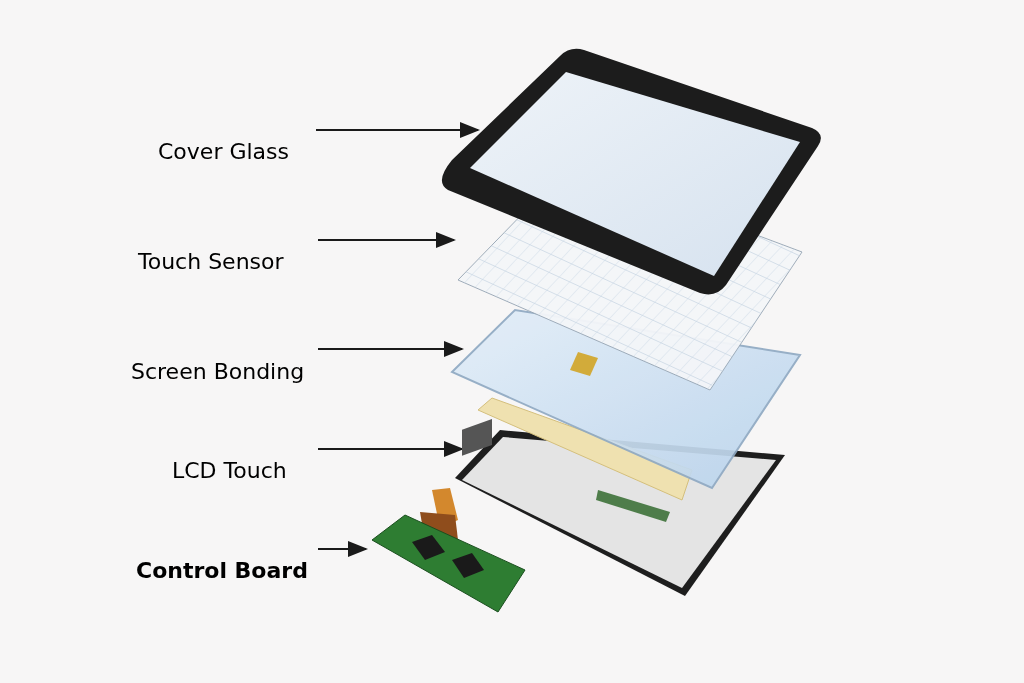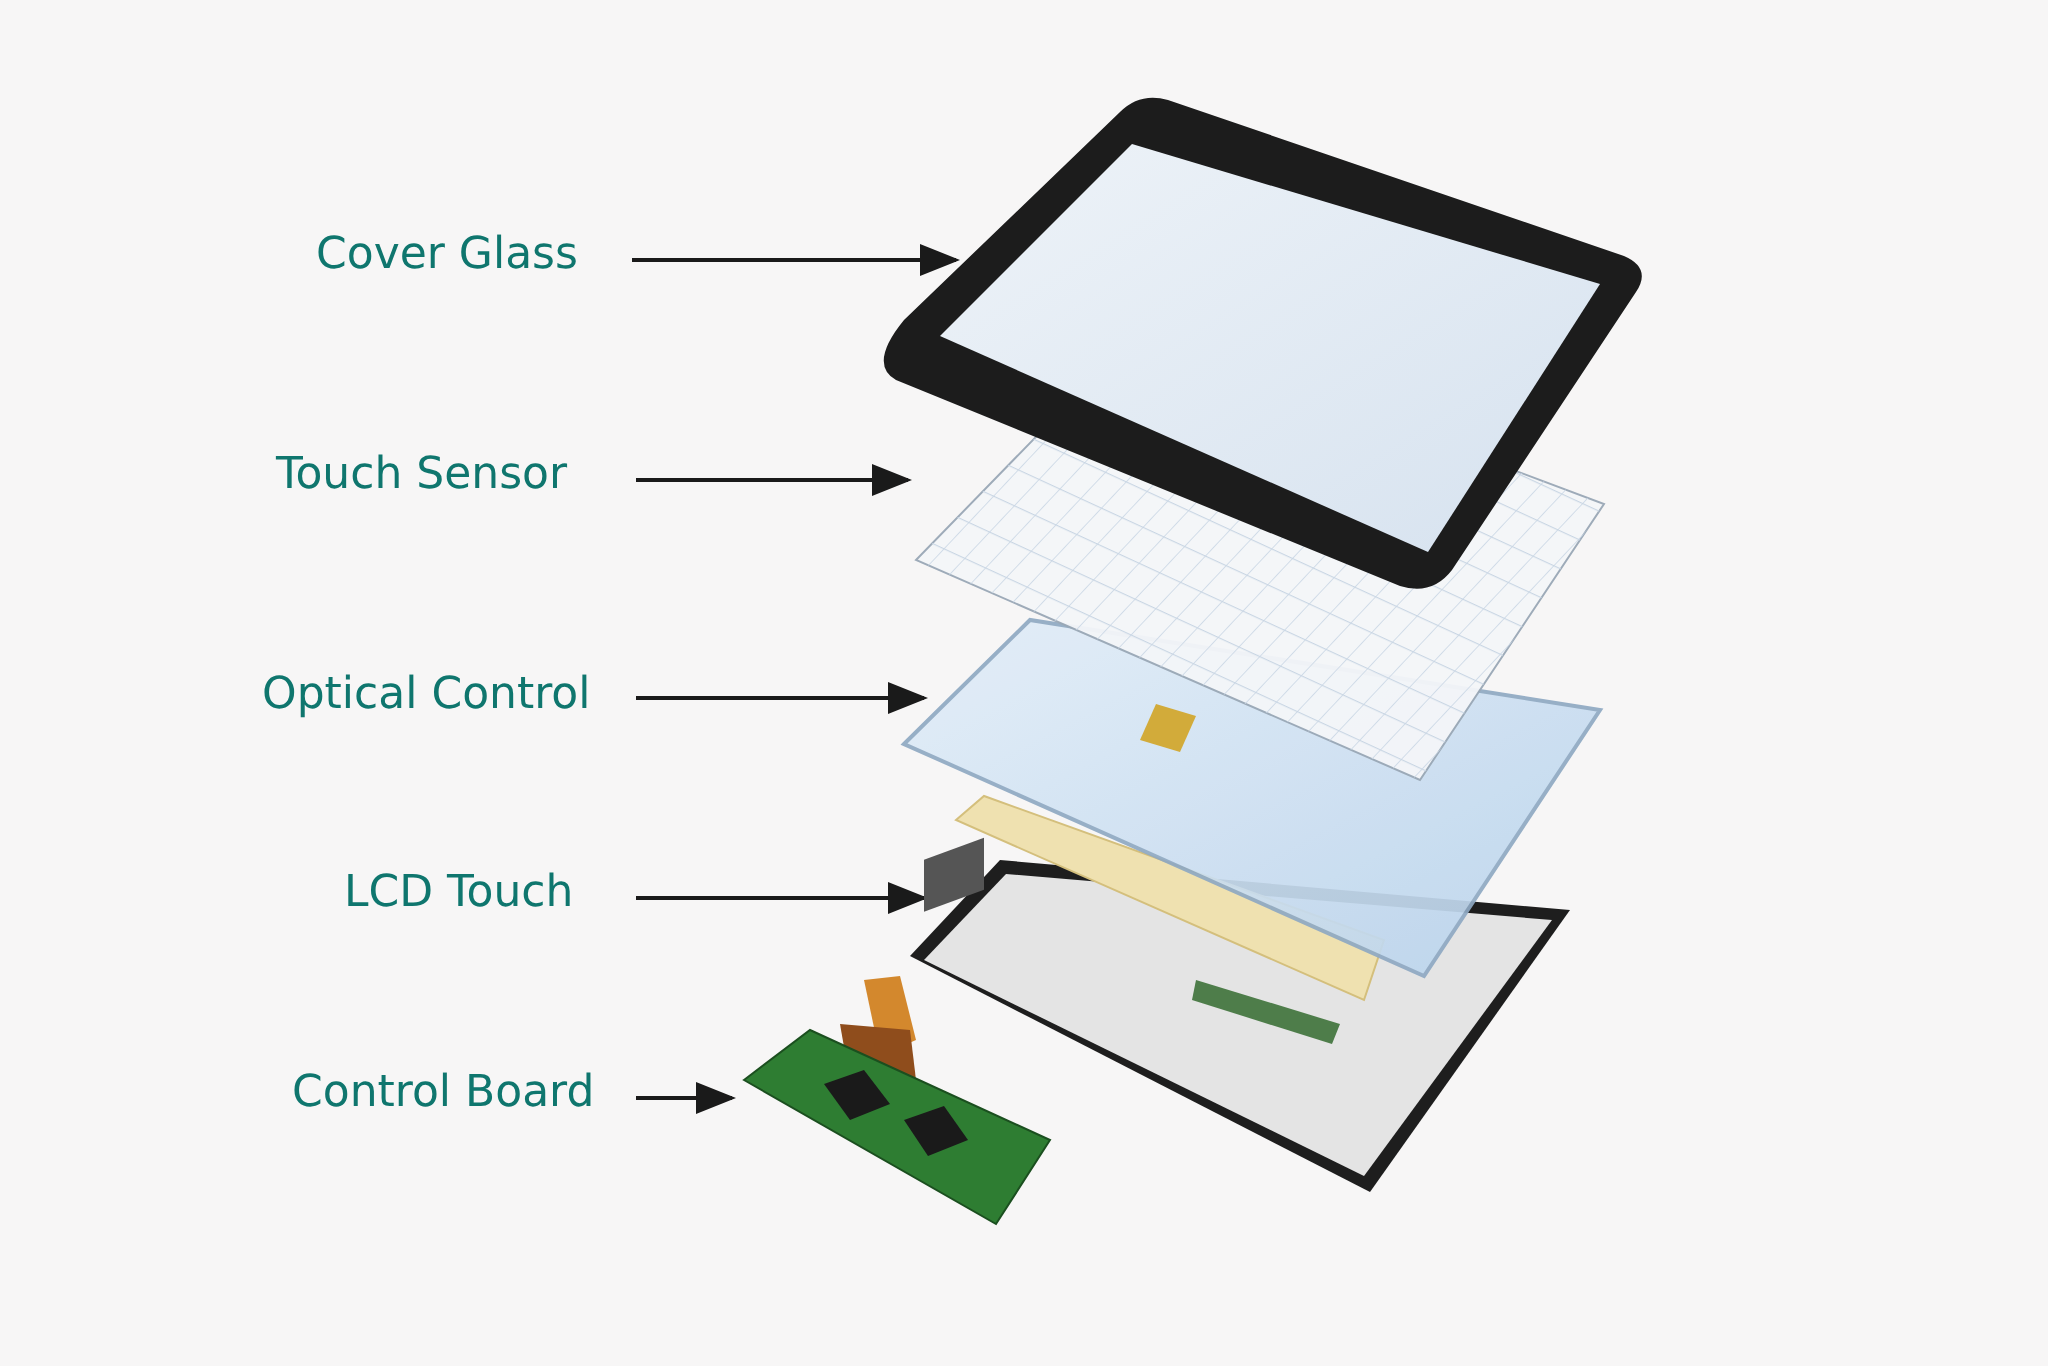--- a/index.html
+++ b/index.html
@@ -1,27 +1,27 @@
 <!DOCTYPE html>
 <html><head>
 <meta charset="utf-8">
 <style>
   html, body { margin:0; padding:0; }
   body { width:1024px; height:683px; background:#f7f6f6; position:relative; overflow:hidden; font-family:"DejaVu Sans", sans-serif; }
-  .label { position:absolute; font-size:22px; color:#0f766e; font-weight:500; white-space:nowrap; text-align:right; }
+  .label { position:absolute; font-size:22px; color:#000000; font-weight:500; white-space:nowrap; text-align:right;margin-top:24px; }
   svg.art { position:absolute; left:0; top:0; }
 </style>
 </head>
 <body>
 
 <div class="label" style="left:158px; top:115px;">Cover Glass</div>
 <div class="label" style="left:138px; top:225px;">Touch Sensor</div>
-<div class="label" style="left:131px; top:335px;">Optical Control</div>
+<div class="label" style="left:131px; top:335px;">Screen Bonding</div>
 <div class="label" style="left:172px; top:434px;">LCD Touch</div>
-<div class="label" style="left:146px; top:534px;">Control Board</div>
+<div class="label" style="left:136px; top:534px;font-weight:bold;">Control Board</div>
 
 <svg class="art" width="1024" height="683" viewBox="0 0 1024 683">
   <defs>
     <marker id="ah" markerWidth="10" markerHeight="10" refX="9" refY="5" orient="auto">
       <path d="M0,1 L10,5 L0,9 z" fill="#1a1a1a"></path>
     </marker>
     <linearGradient id="gl" x1="0" y1="0" x2="1" y2="1">
       <stop offset="0" stop-color="#eef3f8"></stop>
         <stop offset="1" stop-color="#d6e2ef"></stop>
     </linearGradient>

